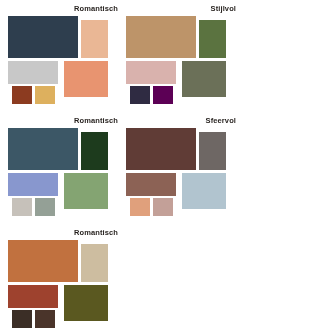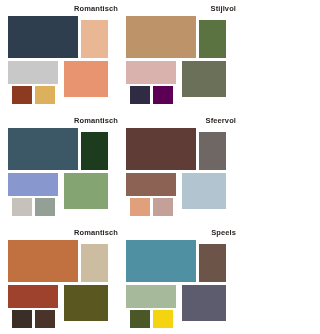--- a/index.html
+++ b/index.html
@@ -145,25 +145,14 @@
     <div class="swatches">
       <div class="sw sw-main" style="background-color: rgb(193, 113, 63);"></div>
       <div class="sw sw-tall" style="background-color: rgb(205, 189, 160);"></div>
       <div class="sw sw-mid" style="background-color: rgb(158, 66, 46);"></div>
       <div class="sw sw-block" style="background-color: rgb(90, 88, 32);"></div>
       <div class="sw sw-sq1" style="background-color: rgb(59, 46, 38);"></div>
       <div class="sw sw-sq2" style="background-color: rgb(74, 52, 42);"></div>
     </div>
   </div>
 
-  <div class="panel">
-    <div class="panel-title">Speels</div>
-    <div class="swatches">
-      <div class="sw sw-main" style="background-color: rgb(79, 145, 163);"></div>
-      <div class="sw sw-tall" style="background-color: rgb(109, 84, 73);"></div>
-      <div class="sw sw-mid" style="background-color: rgb(166, 185, 155);"></div>
-      <div class="sw sw-block" style="background-color: rgb(93, 92, 110);"></div>
-      <div class="sw sw-sq1" style="background-color: rgb(74, 87, 38);"></div>
-      <div class="sw sw-sq2" style="background-color: rgb(244, 211, 17);"></div>
-    </div>
-  </div>
 
 </div>
 
 </body></html>

